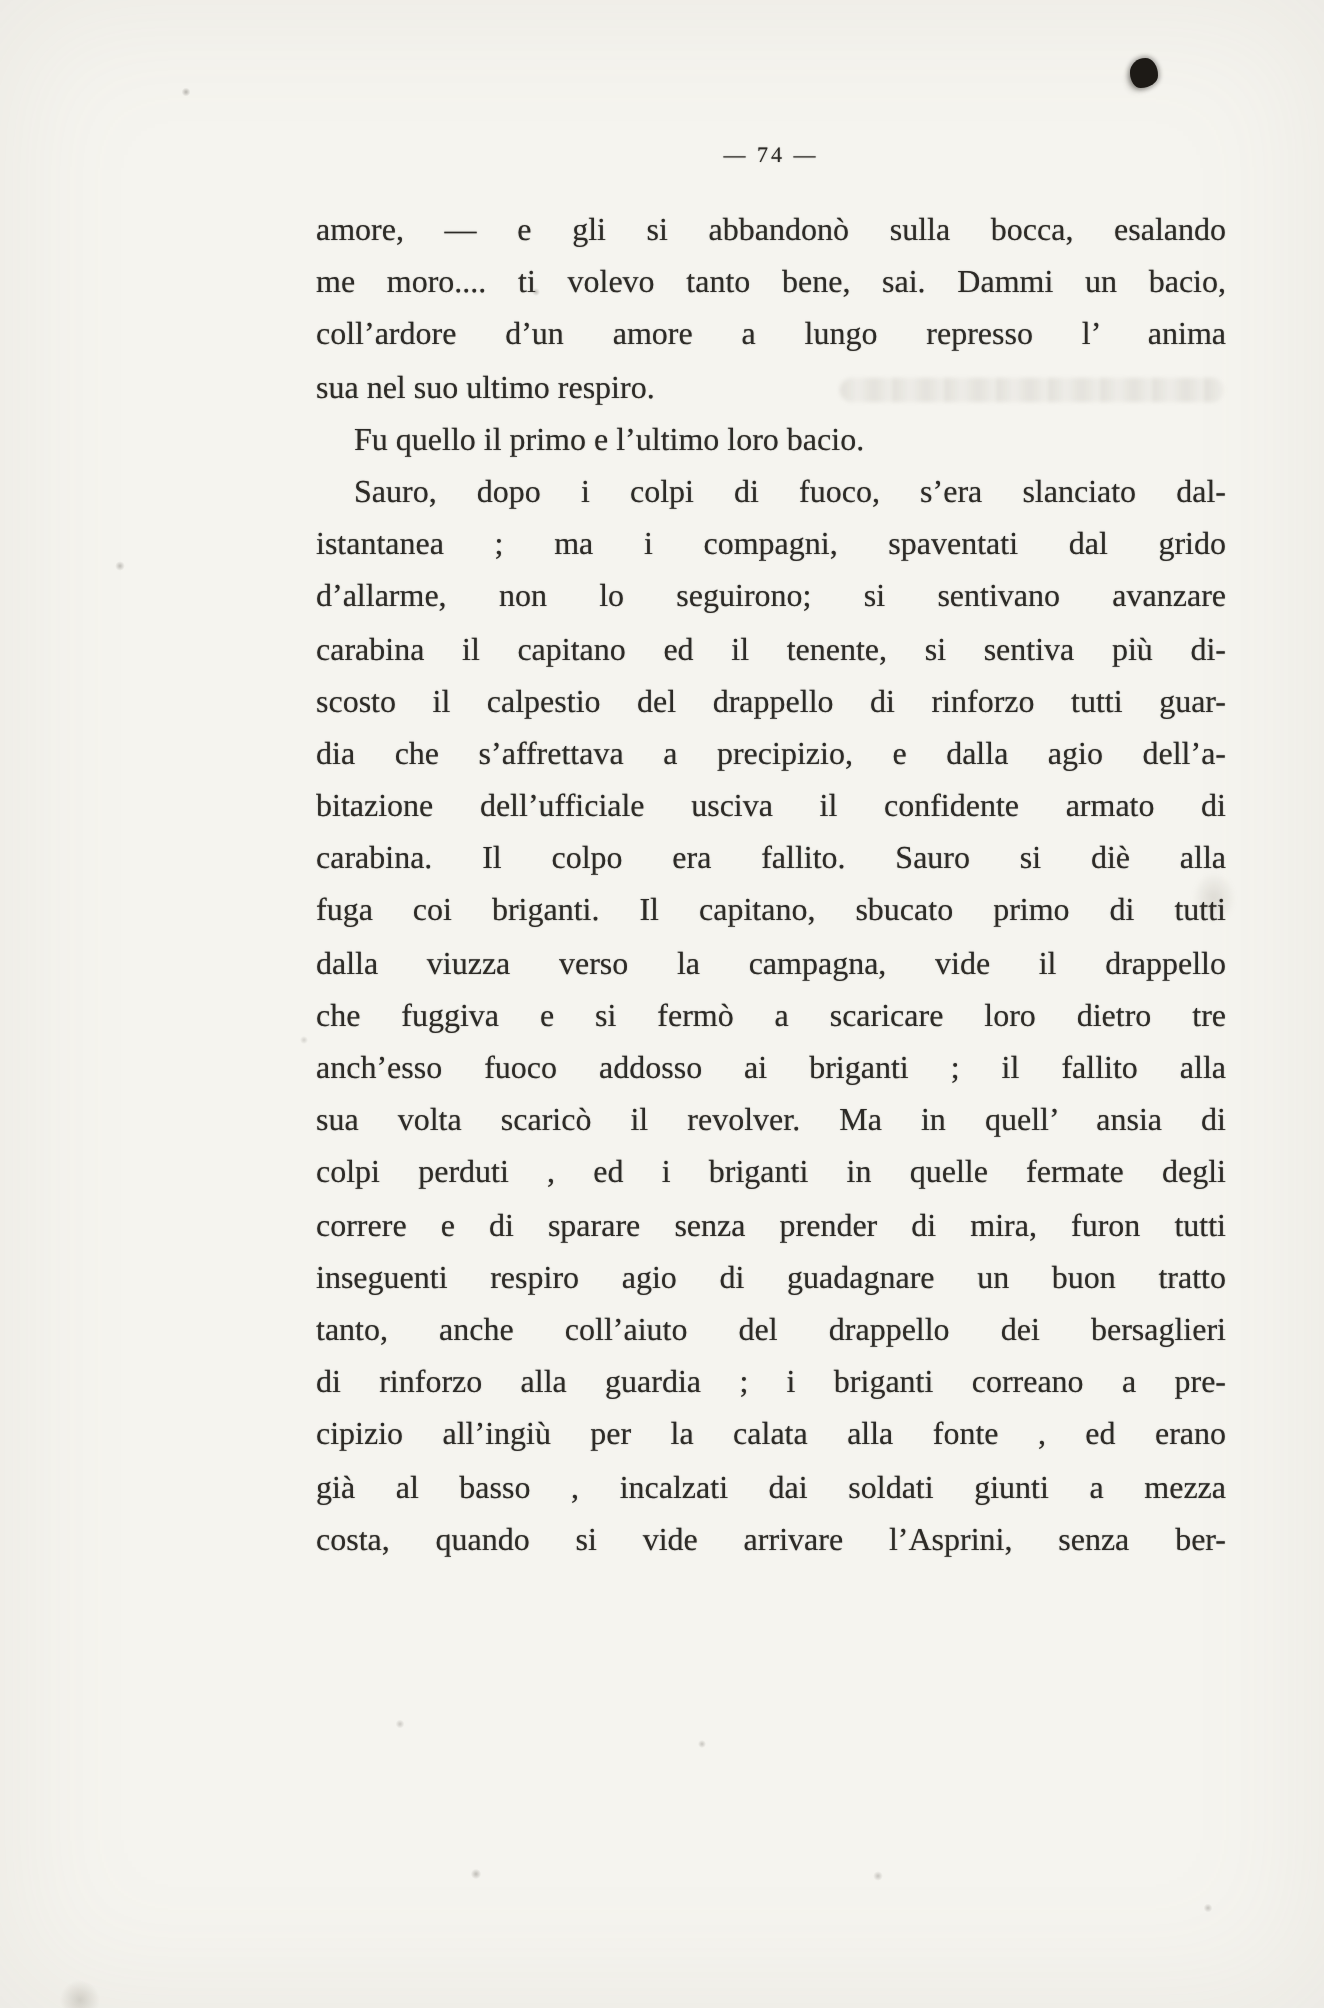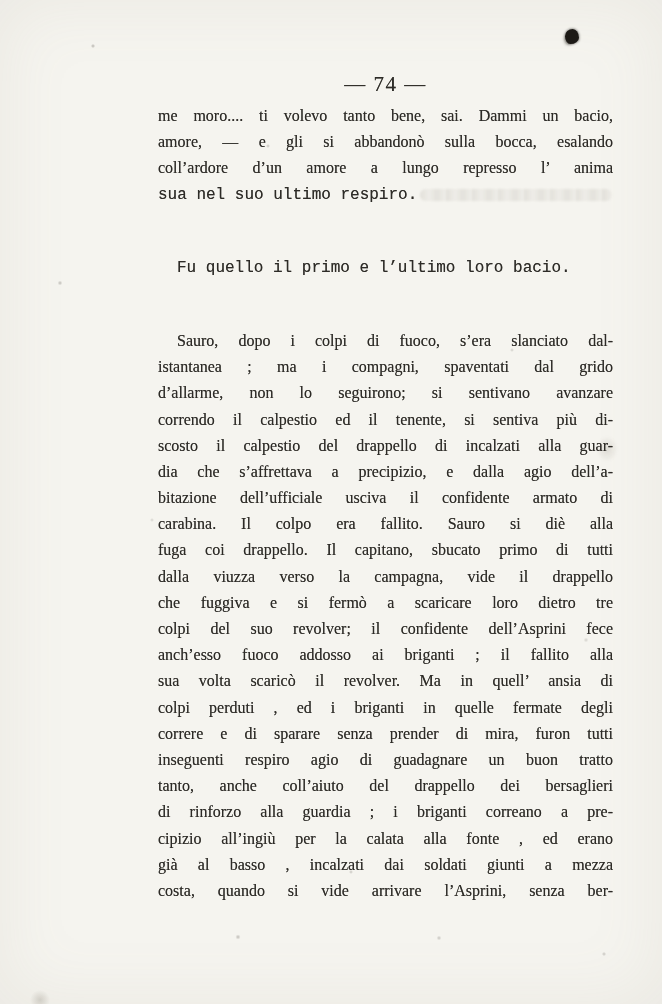--- a/index.html
+++ b/index.html
@@ -36,43 +36,42 @@
       radial-gradient(circle 1.0px at 512px 350px, rgba(90,85,78,.25), transparent 2px),
       radial-gradient(circle 1.0px at 152px 520px, rgba(90,85,78,.22), transparent 2px),
       radial-gradient(circle 1.2px at 586px 640px, rgba(90,85,78,.22), transparent 2.4px),
       radial-gradient(circle 9px at 40px 1000px, rgba(120,112,98,.25), transparent 10px),
       radial-gradient(circle 1.1px at 200px 862px, rgba(90,85,78,.28), transparent 2.2px);
   }
   .header{
     position:absolute;
     top:72px;left:158px;width:455px;
     text-align:center;
-    font-size:21px;
+    font-size:11px;
     letter-spacing:1.5px;
     text-shadow:0 0 .6px rgba(45,43,39,.65);
   }
   .text-block{
     position:absolute;
     top:103px;left:158px;width:455px;
     font-size:16px;
     line-height:26.2px;
     text-shadow:0 0 .6px rgba(45,43,39,.6);
   }
   .para{margin:0;}
-  .para.indent .line:first-child{text-indent:19px;margin-top:47px;}
+  .para.indent .line:first-child{text-indent:19px;}
   .line{
     height:26.2px;
     text-align:justify;
     text-align-last:justify;
     overflow:hidden;
     white-space:normal;
   }
   .line.end{
     text-align-last:left;
-    font-family:Liberation Mono, monospace;
   }
   .ink-blot{
     position:absolute;
     left:565px;top:29px;
     width:14px;height:15px;
     background:var(--blot);
     border-radius:55% 45% 62% 38% / 48% 58% 42% 52%;
     box-shadow:0 0 2px 1px rgba(30,27,23,.35), -3px 3px 3px -2px rgba(60,55,48,.3);
   }
   .smudge-1{
@@ -95,41 +94,40 @@
 <body>
 
 <div class="page">
   <div class="speckles"></div>
   <div class="ink-blot"></div>
   <div class="smudge-1"></div>
   <div class="smudge-2"></div>
   <div class="header">— 74 —</div>
   <div class="text-block">
       <div class="para">
+        <div class="line">amore, — e gli si abbandonò sulla bocca, esalando</div>
         <div class="line">me moro.... ti volevo tanto bene, sai. Dammi un bacio,</div>
-        <div class="line">amore, — e gli si abbandonò sulla bocca, esalando</div>
         <div class="line">coll’ardore d’un amore a lungo represso l’ anima</div>
         <div class="line end">sua nel suo ultimo respiro.</div>
       </div>
       <div class="para indent">
         <div class="line end">Fu quello il primo e l’ultimo loro bacio.</div>
       </div>
       <div class="para indent">
         <div class="line">Sauro, dopo i colpi di fuoco, s’era slanciato dal-</div>
         <div class="line">istantanea ; ma i compagni, spaventati dal grido</div>
         <div class="line">d’allarme, non lo seguirono; si sentivano avanzare</div>
-        <div class="line">correndo il calpestio ed il tenente, si sentiva più di-</div>
-        <div class="line">scosto il calpestio del drappello di incalzati alla guar-</div>
+        <div class="line">carabina il capitano ed il tenente, si sentiva più di-</div>
+        <div class="line">scosto il calpestio del drappello di rinforzo tutti guar-</div>
         <div class="line">dia che s’affrettava a precipizio, e dalla agio dell’a-</div>
         <div class="line">bitazione dell’ufficiale usciva il confidente armato di</div>
         <div class="line">carabina. Il colpo era fallito. Sauro si diè alla</div>
-        <div class="line">fuga coi drappello. Il capitano, sbucato primo di tutti</div>
+        <div class="line">fuga coi briganti. Il capitano, sbucato primo di tutti</div>
         <div class="line">dalla viuzza verso la campagna, vide il drappello</div>
         <div class="line">che fuggiva e si fermò a scaricare loro dietro tre</div>
-        <div class="line">colpi del suo revolver; il confidente dell’Asprini fece</div>
         <div class="line">anch’esso fuoco addosso ai briganti ; il fallito alla</div>
         <div class="line">sua volta scaricò il revolver. Ma in quell’ ansia di</div>
         <div class="line">colpi perduti , ed i briganti in quelle fermate degli</div>
         <div class="line">correre e di sparare senza prender di mira, furon tutti</div>
         <div class="line">inseguenti respiro agio di guadagnare un buon tratto</div>
         <div class="line">tanto, anche coll’aiuto del drappello dei bersaglieri</div>
         <div class="line">di rinforzo alla guardia ; i briganti correano a pre-</div>
         <div class="line">cipizio all’ingiù per la calata alla fonte , ed erano</div>
         <div class="line">già al basso , incalzati dai soldati giunti a mezza</div>
         <div class="line">costa, quando si vide arrivare l’Asprini, senza ber-</div>

